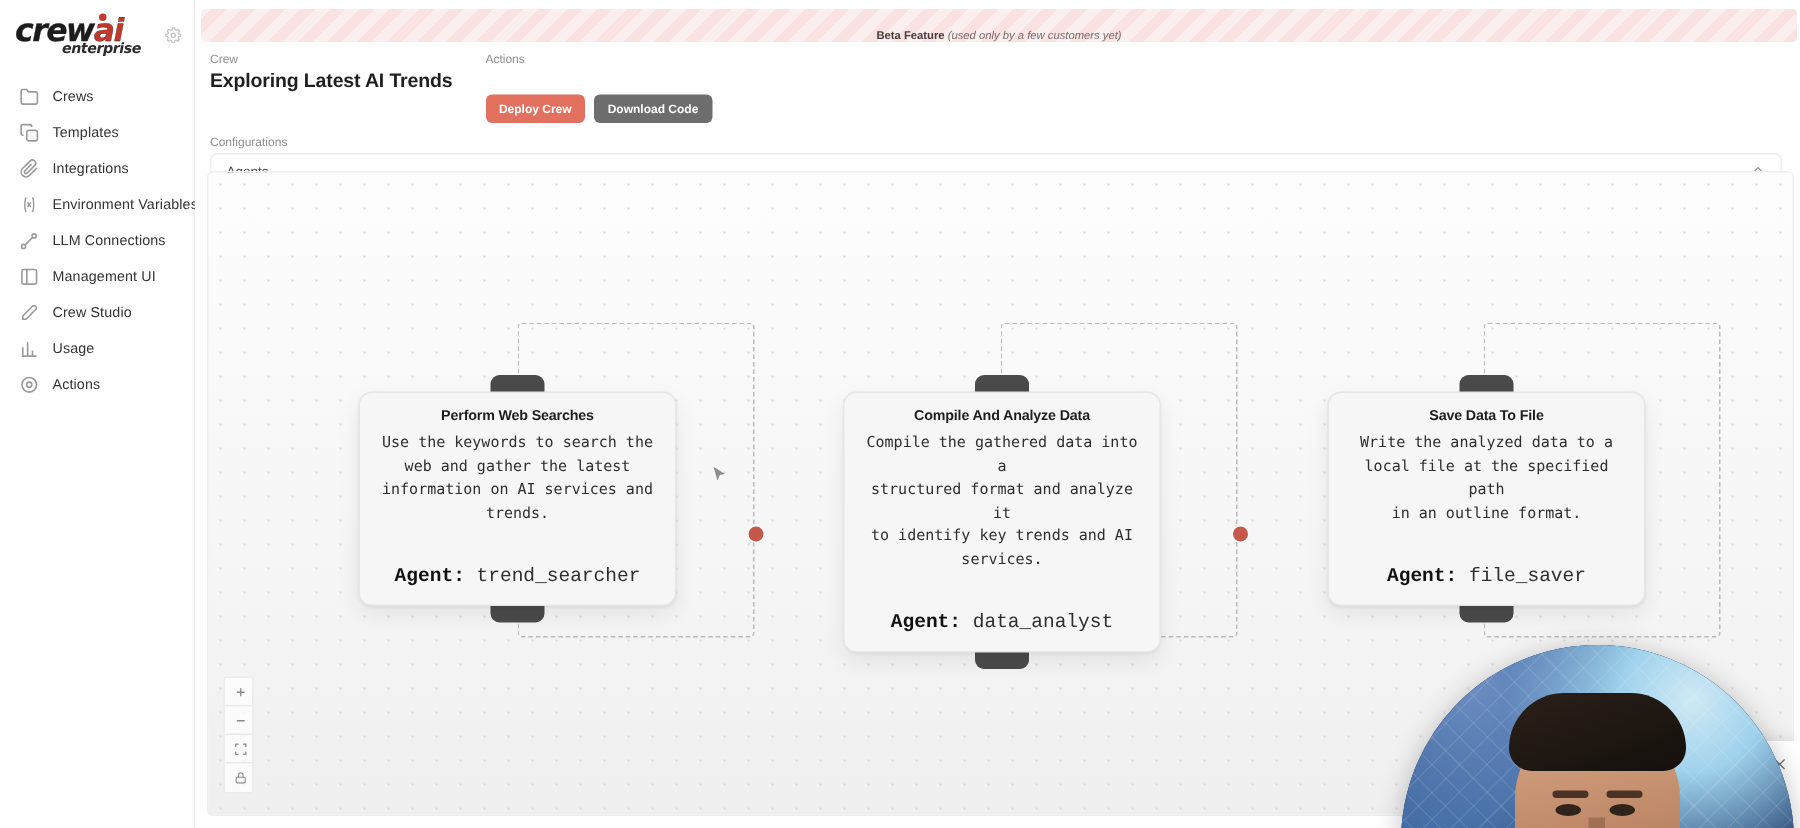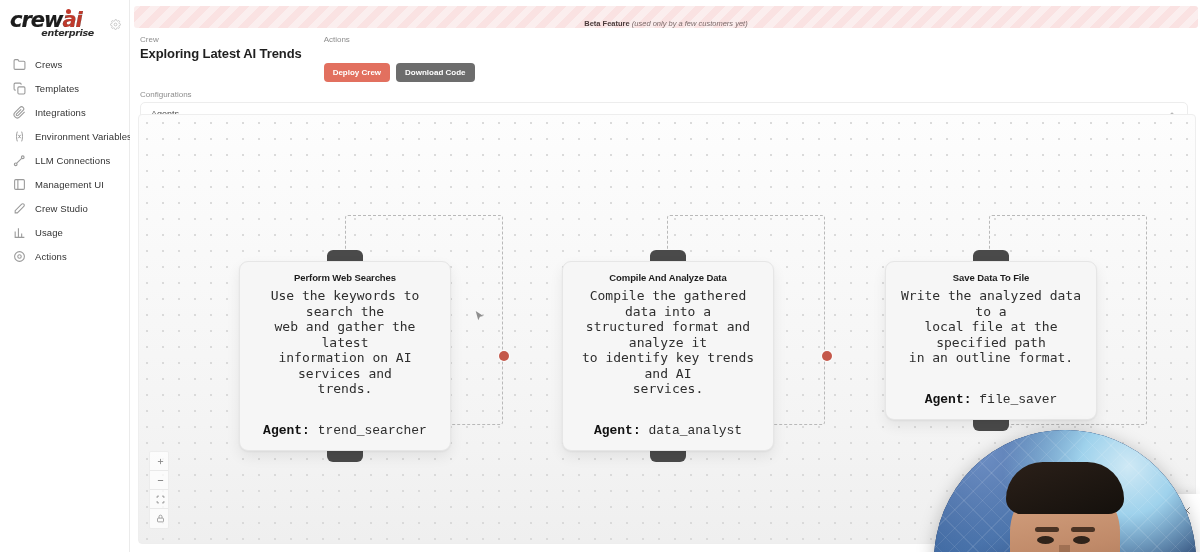--- a/index.html
+++ b/index.html
@@ -159,21 +159,21 @@
     padding: 10px 12px 12px 12px;
     box-shadow: 0 6px 14px rgba(0,0,0,.07), 0 1px 2px rgba(0,0,0,.05);
     z-index: 2;
   }
   .card-title {
     font-size: 9.5px; font-weight: 700; color: #1d1d1d;
     margin-bottom: 5px; letter-spacing: -.1px;
   }
   .card-desc {
     font-family: "DejaVu Sans Mono", monospace;
-    font-size: 13px; line-height: 15.5px; color: #2e2e2e;
+    font-size: 10px; line-height: 15.5px; color: #2e2e2e;
     white-space: pre-wrap;
   }
   .card-agent {
     font-family: Liberation Mono, monospace;
     font-size: 13px; line-height: 15px; color: #2e2e2e;
     margin-top: 26px;
   }
   .card-agent b { font-weight: 700; color: #111; }
 
   

